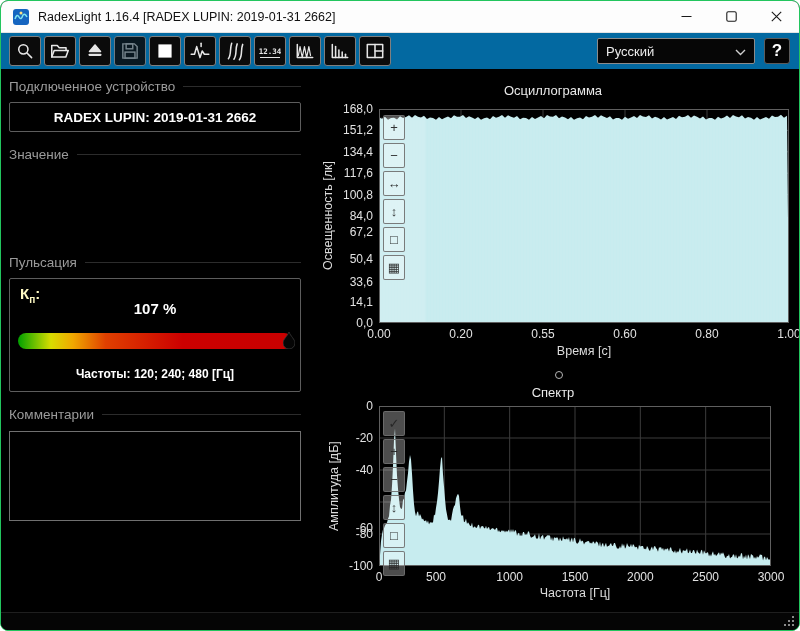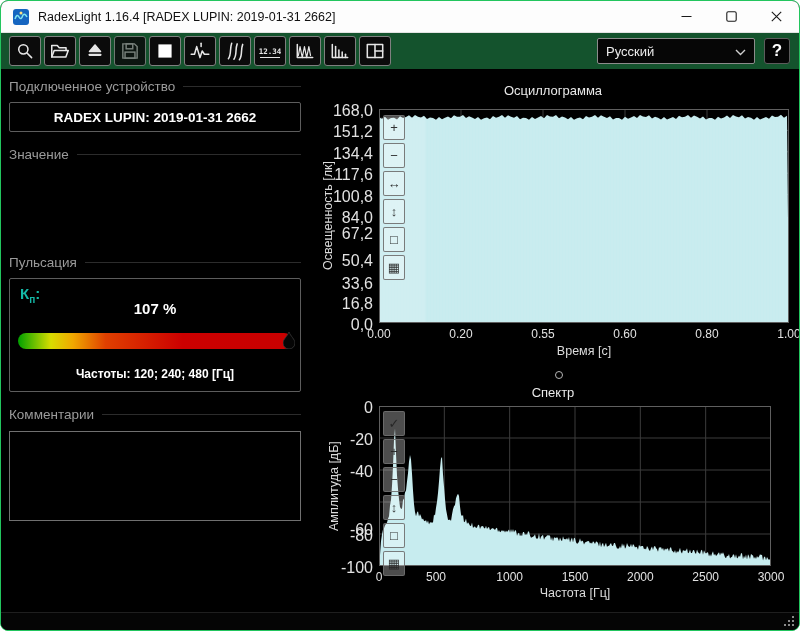--- a/index.html
+++ b/index.html
@@ -7,21 +7,21 @@
   .window{position:absolute;left:0;top:0;width:800px;height:631px;background:#000;border:1px solid #22c55e;border-radius:8px;overflow:hidden}
 
   
   .titlebar{position:absolute;left:0;top:0;width:100%;height:32px;background:#fdfdfd;display:flex;align-items:center;border-bottom:1px solid #e3e3e3}
   .app-icon{margin-left:11px;display:flex}
   .title-text{font-size:12.5px;color:#111;margin-left:8px;flex:1;white-space:nowrap}
   .win-controls{display:flex;height:100%}
   .wbtn{width:45px;height:100%;display:flex;align-items:center;justify-content:center;background:transparent;border:none}
 
   
-  .toolbar{position:absolute;left:0;top:32px;width:100%;height:36px;background:#14532d;display:flex;align-items:center}
+  .toolbar{position:absolute;left:0;top:32px;width:100%;height:36px;background:#0369a1;display:flex;align-items:center}
   .tb-left{display:flex;gap:3px;margin-left:8px}
   .tbtn{width:32px;height:30px;background:#0b0b0b;border:1px solid #7f7f7f;border-radius:3px;display:flex;align-items:center;justify-content:center;padding:0}
   .tb-right{margin-left:auto;display:flex;align-items:center;gap:9px;margin-right:9px}
   .lang-select{width:158px;height:26px;border:1px solid #8c8c8c;background:#060606;color:#ececec;font-size:13px;display:flex;align-items:center;padding:0 8px;border-radius:2px}
   .lang-select .lv{flex:1}
   .help-btn{width:26px;height:26px;background:#050505;border:1px solid #5c5c5c;border-radius:3px;color:#fff;font-size:17px;font-weight:bold;font-family:inherit}
 
   
   .left-panel{position:absolute;left:8px;top:68px;width:292px;height:545px}
   .section-header{position:absolute;left:0;width:100%;color:#9b9b9b;font-size:13.5px;display:flex;align-items:center;gap:8px;white-space:nowrap}
@@ -30,40 +30,40 @@
   .box{position:absolute;left:0;width:292px;background:#000;border:1px solid #5d5d5d;border-radius:2px}
   .device-box{top:33px;height:30px;display:flex;align-items:center;justify-content:center}
   .device-name{color:#fff;font-weight:bold;font-size:13.5px}
   .value-box{top:101px;height:80px}
   .reading{position:absolute;top:15px;width:100%;text-align:center;color:#fff;font-weight:bold;font-size:14px}
   .bar-wrap{position:absolute;left:8px;right:8px;height:16px}
   .value-box .bar-wrap{top:50px}
   .bar{width:100%;height:100%;border-radius:8px}
   .droplet{position:absolute;top:-1px;width:12px;height:17px}
   .pulsation-box{top:209px;height:114px}
-  .kp-label{position:absolute;left:10px;top:6px;color:#14b8a6;font-weight:bold;font-size:15px}
+  .kp-label{position:absolute;left:10px;top:6px;color:#fef9c3;font-weight:bold;font-size:15px}
   .kp-label sub{font-size:10px}
   .kp-value{position:absolute;top:21px;width:100%;text-align:center;color:#fff;font-weight:bold;font-size:15px}
   .pulsation-box .bar-wrap{top:54px}
   .frequencies{position:absolute;top:88px;width:100%;text-align:center;color:#fff;font-weight:bold;font-size:12px}
   .comments{position:absolute;top:362px;left:0;width:292px;height:90px;background:#000;border:1px solid #707070;color:#eee;resize:none;font-family:inherit;font-size:13px;outline:none}
 
   
   .chart{position:absolute;color:#ddd}
   .chart-osc{left:308px;top:78px;width:488px;height:282px}
   .chart-spec{left:308px;top:382px;width:488px;height:224px}
   .chart-title{position:absolute;left:0;right:0;top:4px;text-align:center;font-size:13px;color:#e9e9e9}
   .chart-spec .chart-title{top:2px}
   .ylabel{position:absolute;writing-mode:vertical-rl;transform:rotate(180deg);font-size:12.5px;color:#dcdcdc;display:flex;align-items:center;justify-content:center}
   .chart-osc .ylabel{left:12px;top:30px;height:214px}
   .chart-spec .ylabel{left:18px;top:23px;height:160px}
   .plot{position:absolute;background:#000}
   #osc-plot{left:70px;top:30px;width:410px;height:214px}
   #spec-plot{left:70px;top:23px;width:392px;height:160px}
-  .ytick{position:absolute;left:0;width:64px;text-align:right;font-size:16px;color:#e2e2e2}
+  .ytick{position:absolute;left:0;width:64px;text-align:right;font-size:12px;color:#e2e2e2}
   .xtick{position:absolute;width:44px;text-align:center;font-size:12px;color:#e2e2e2}
   .chart-osc .xtick{top:248px}
   .chart-spec .xtick{top:187px}
   .xlabel{position:absolute;text-align:center;font-size:12.5px;color:#dcdcdc}
   .chart-osc .xlabel{left:70px;width:410px;top:265px}
   .chart-spec .xlabel{left:70px;width:392px;top:203px}
   .chart-toolbar{position:absolute;display:flex;flex-direction:column;gap:3px;left:74px}
   .chart-osc .chart-toolbar{top:36px}
   .chart-spec .chart-toolbar{top:28px}
   .ctool{width:22px;height:25px;background:rgba(255,255,255,0.30);border:1px solid rgba(110,110,110,0.9);border-radius:2px;color:rgba(35,35,35,0.92);font-size:13px;line-height:1;display:flex;align-items:center;justify-content:center;padding:0;font-family:inherit}
@@ -224,21 +224,21 @@
     <div class="yticks" id="osc-yticks">
         <div class="ytick" style="top: 23px;">168,0</div>
         <div class="ytick" style="top: 44.4px;">151,2</div>
         <div class="ytick" style="top: 65.8px;">134,4</div>
         <div class="ytick" style="top: 87.2px;">117,6</div>
         <div class="ytick" style="top: 108.6px;">100,8</div>
         <div class="ytick" style="top: 130px;">84,0</div>
         <div class="ytick" style="top: 146px;">67,2</div>
         <div class="ytick" style="top: 172.8px;">50,4</div>
         <div class="ytick" style="top: 196px;">33,6</div>
-        <div class="ytick" style="top: 215.6px;">16,8</div>
+        <div class="ytick" style="top: 215.6px;">14,1</div>
         <div class="ytick" style="top: 237px;">0,0</div>
       </div>
     <svg class="plot" id="osc-plot" viewBox="0 0 410 214">
         <rect x="0" y="0" width="410" height="214" fill="#000"></rect>
         <line x1="0" y1="0" x2="410" y2="0" stroke="#3c3c3c" stroke-width="1"></line>
         <line x1="0" y1="21.4" x2="410" y2="21.4" stroke="#3c3c3c" stroke-width="1"></line>
         <line x1="0" y1="42.8" x2="410" y2="42.8" stroke="#3c3c3c" stroke-width="1"></line>
         <line x1="0" y1="64.2" x2="410" y2="64.2" stroke="#3c3c3c" stroke-width="1"></line>
         <line x1="0" y1="85.6" x2="410" y2="85.6" stroke="#3c3c3c" stroke-width="1"></line>
         <line x1="0" y1="107" x2="410" y2="107" stroke="#3c3c3c" stroke-width="1"></line>

